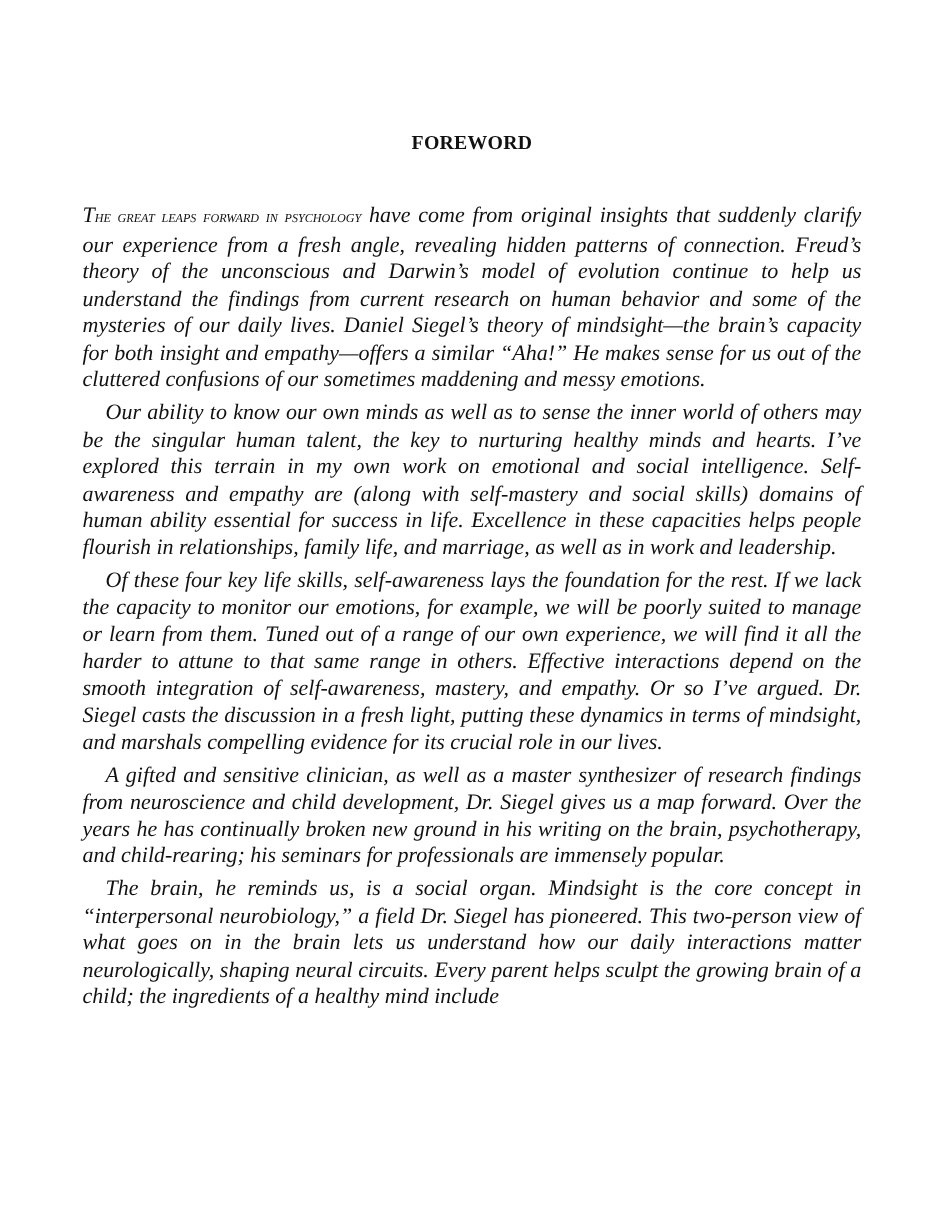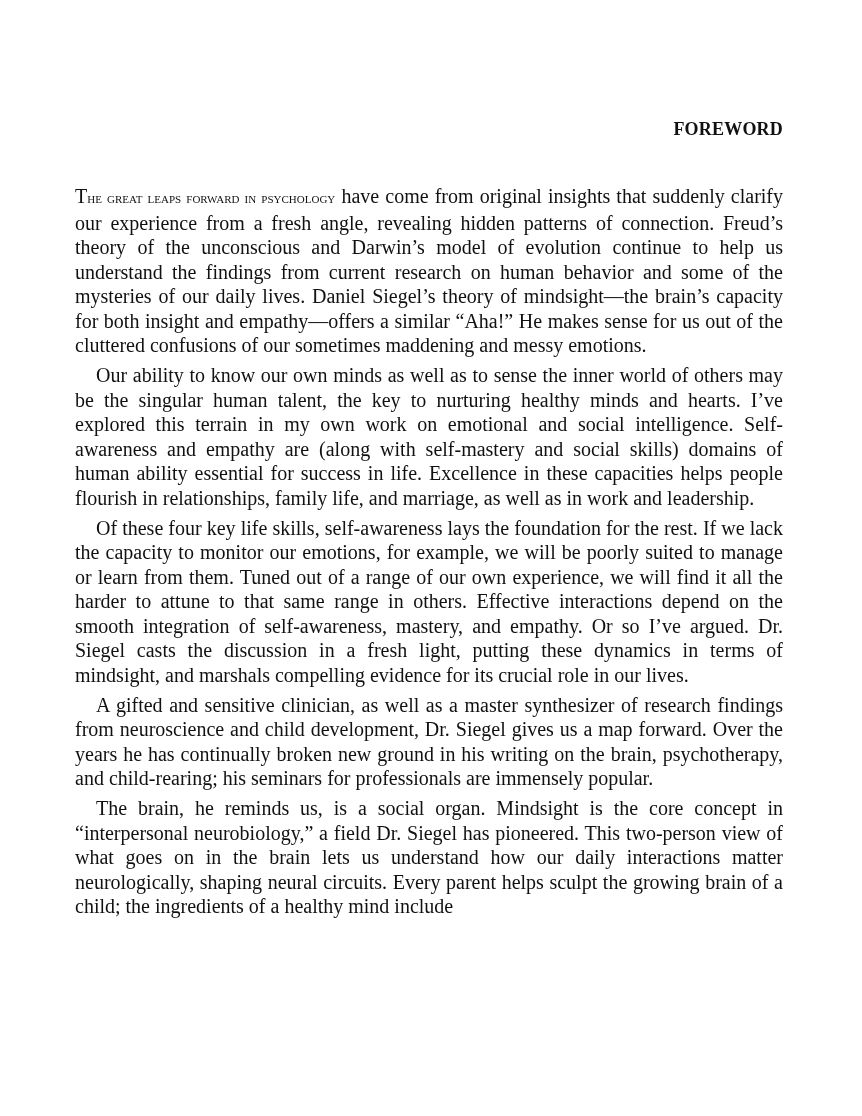--- a/index.html
+++ b/index.html
@@ -19,38 +19,39 @@
       position: absolute;
       left: 75px;
       top: 0;
       width: 708px;
     }
     .title {
       position: absolute;
       top: 119px;
       left: 0;
       width: 708px;
-      text-align: right;
+      text-align: center;
       font-weight: bold;
       font-size: 18px;
       letter-spacing: 0.2px;
     }
     .body-text {
       position: absolute;
       top: 184px;
       left: 0;
       width: 708px;
       font-size: 20px;
       line-height: 24.5px;
     }
     .para {
       margin: 0 0 5.5px 0;
       text-align: justify;
       text-align-last: left;
       hyphens: manual;
+      font-style: italic;
     }
     .para.indent {
       text-indent: 21px;
     }
     .smallcaps {
       font-variant: small-caps;
       font-size: 16px;
     }
     .smallcaps .cap {
       font-size: 20px;

